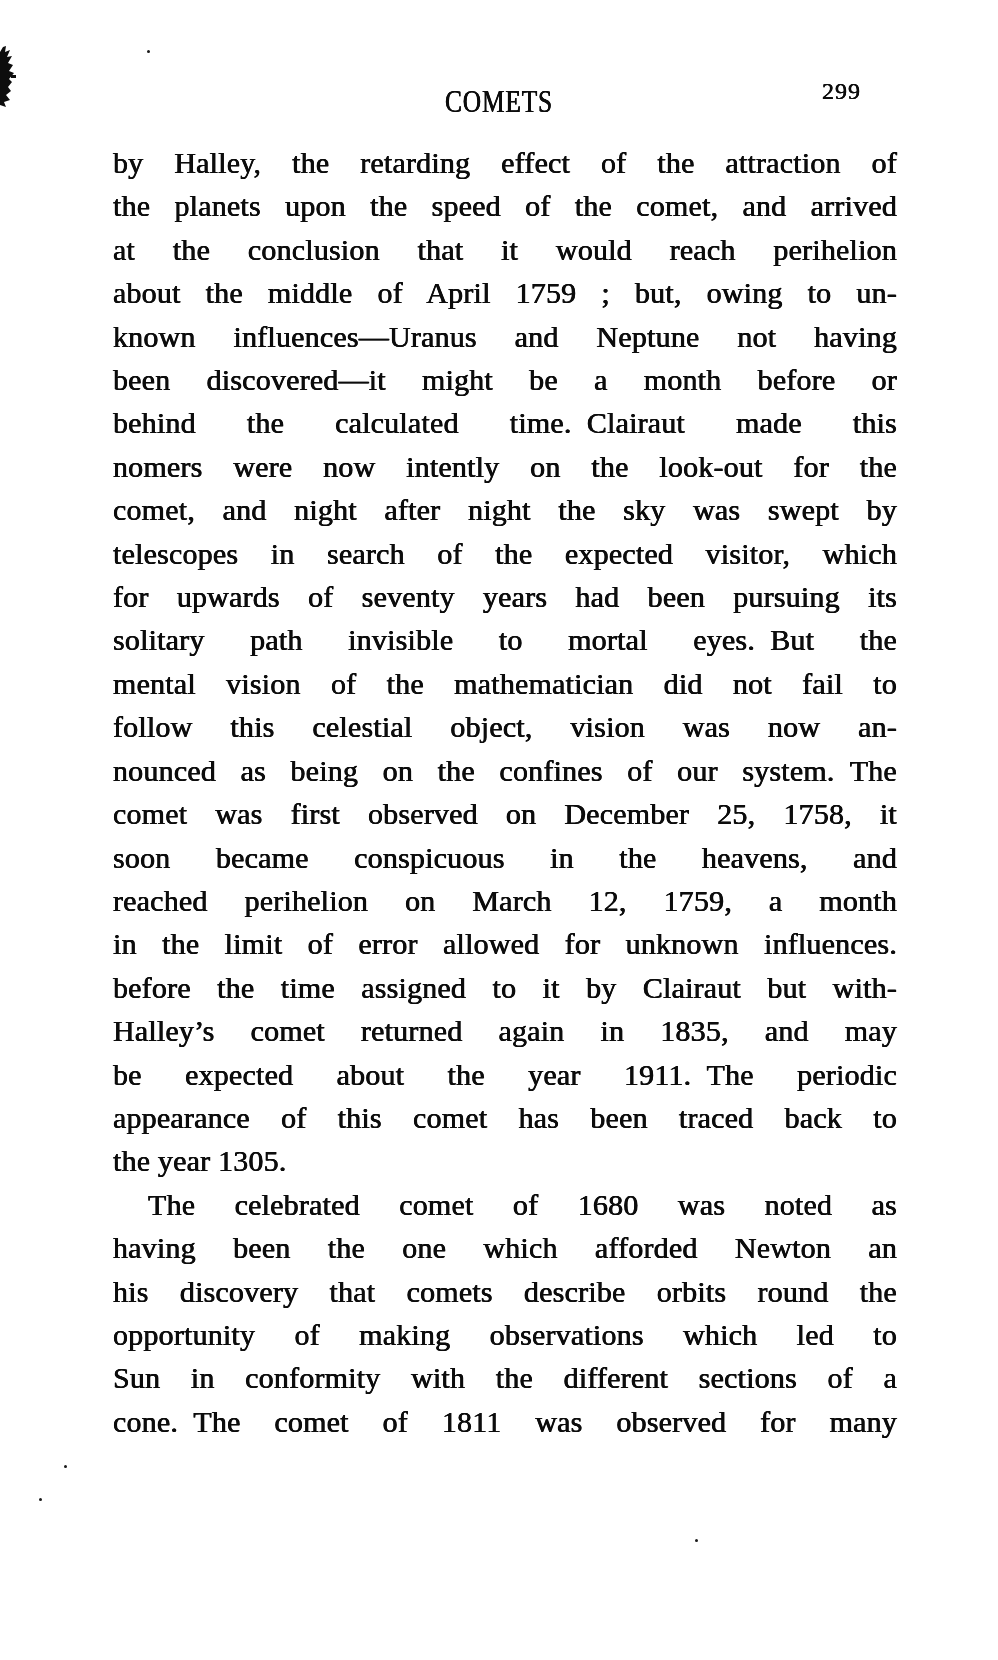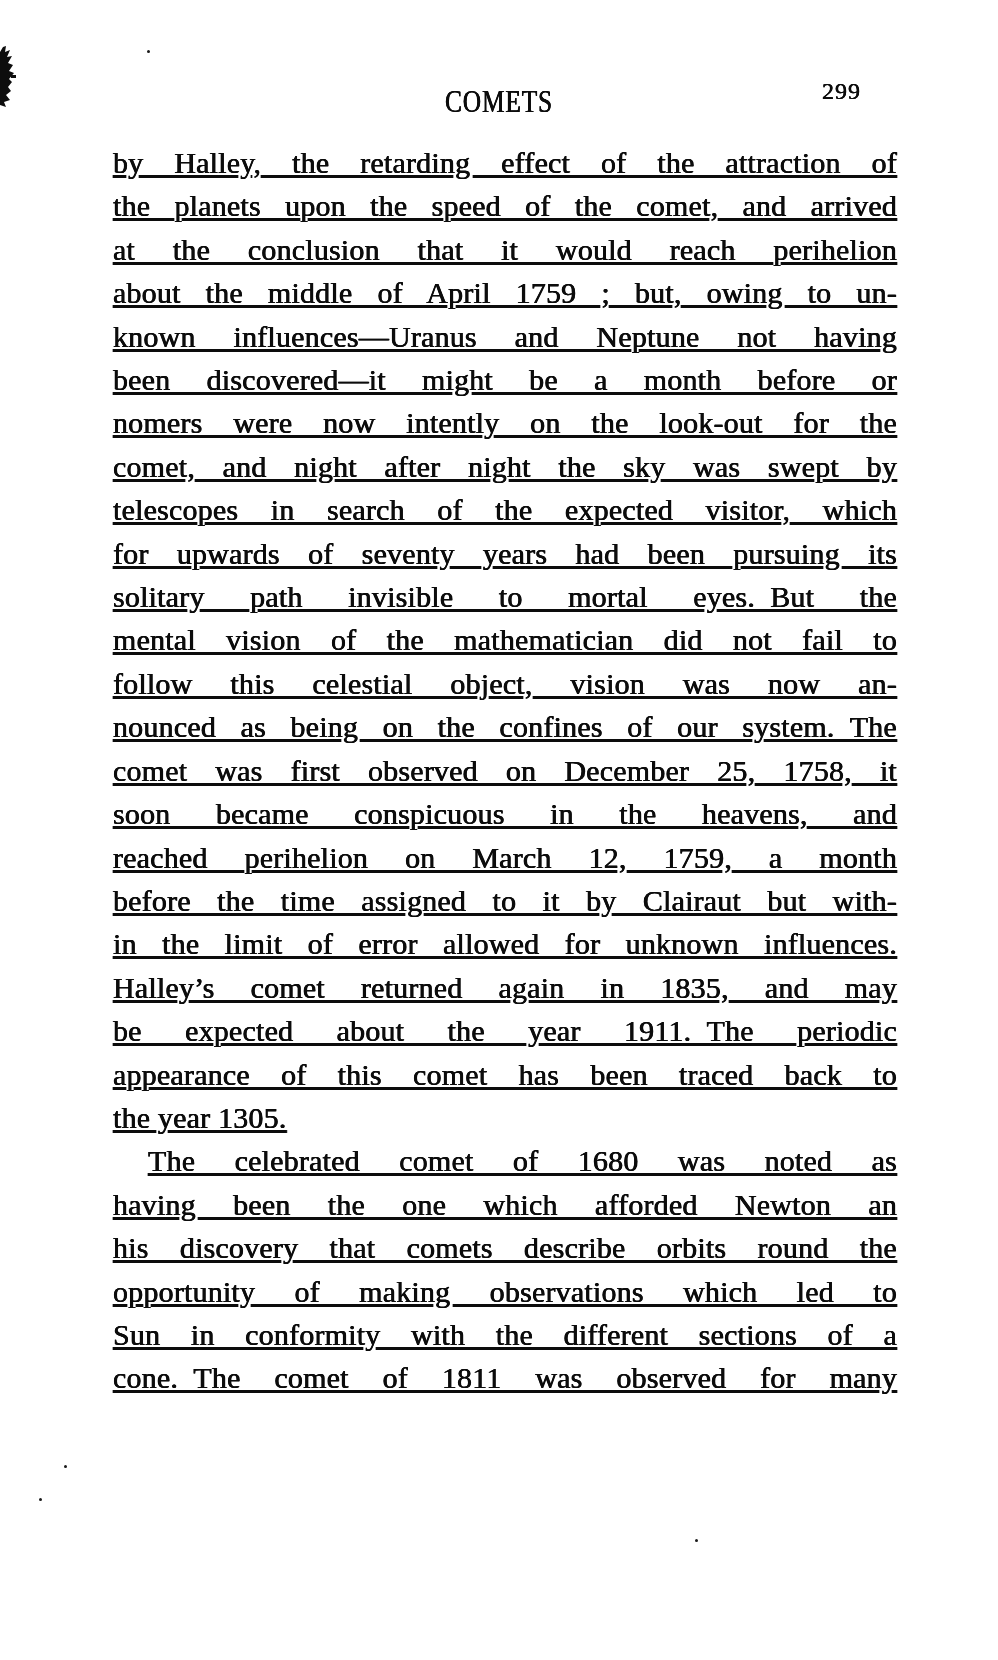--- a/index.html
+++ b/index.html
@@ -39,21 +39,21 @@
 
   .text-block {
     position: absolute;
     left: 113px; top: 141px;
     width: 784px;
     font-size: 30px;
     line-height: 43.4px;
     letter-spacing: 0.2px;
   }
 
-  .line { text-align: justify; text-align-last: justify; text-decoration: underline; }
+  .line { text-align: justify; text-align-last: justify; }
   .line.no-just { text-align-last: left; }
   .line.indent { text-indent: 35px; }
 
   .blot { position: absolute; }
 
   .speck {
     position: absolute;
     width: 3px; height: 3px;
     background: #1a1a1a;
     border-radius: 50%;
@@ -68,33 +68,34 @@
 
   <div class="page-number">299</div>
 
   <div class="text-block">
       <div class="line">by Halley, the retarding effect of the attraction of</div>
       <div class="line">the planets upon the speed of the comet, and arrived</div>
       <div class="line">at the conclusion that it would reach perihelion</div>
       <div class="line">about the middle of April 1759 ; but, owing to un-</div>
       <div class="line">known influences—Uranus and Neptune not having</div>
       <div class="line">been discovered—it might be a month before or</div>
+      <div class="line">behind the calculated time. Clairaut made this</div>
       <div class="line">nomers were now intently on the look-out for the</div>
       <div class="line">comet, and night after night the sky was swept by</div>
       <div class="line">telescopes in search of the expected visitor, which</div>
       <div class="line">for upwards of seventy years had been pursuing its</div>
       <div class="line">solitary path invisible to mortal eyes. But the</div>
       <div class="line">mental vision of the mathematician did not fail to</div>
       <div class="line">follow this celestial object, vision was now an-</div>
       <div class="line">nounced as being on the confines of our system. The</div>
       <div class="line">comet was first observed on December 25, 1758, it</div>
       <div class="line">soon became conspicuous in the heavens, and</div>
       <div class="line">reached perihelion on March 12, 1759, a month</div>
+      <div class="line">in the limit of error allowed for unknown influences.</div>
       <div class="line">before the time assigned to it by Clairaut but with-</div>
-      <div class="line">in the limit of error allowed for unknown influences.</div>
       <div class="line">Halley’s comet returned again in 1835, and may</div>
       <div class="line">be expected about the year 1911. The periodic</div>
       <div class="line">appearance of this comet has been traced back to</div>
       <div class="line no-just">the year 1305.</div>
       <div class="line indent">The celebrated comet of 1680 was noted as</div>
       <div class="line">having been the one which afforded Newton an</div>
       <div class="line">his discovery that comets describe orbits round the</div>
       <div class="line">opportunity of making observations which led to</div>
       <div class="line">Sun in conformity with the different sections of a</div>
       <div class="line">cone. The comet of 1811 was observed for many</div>

